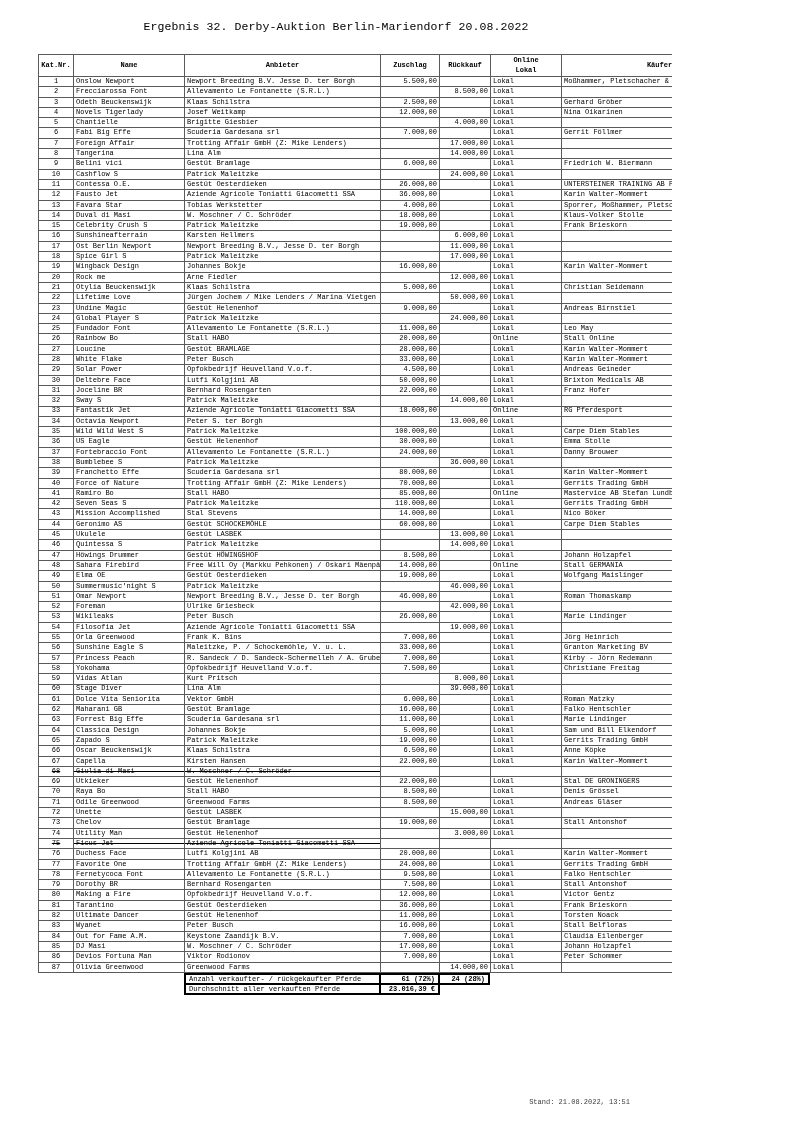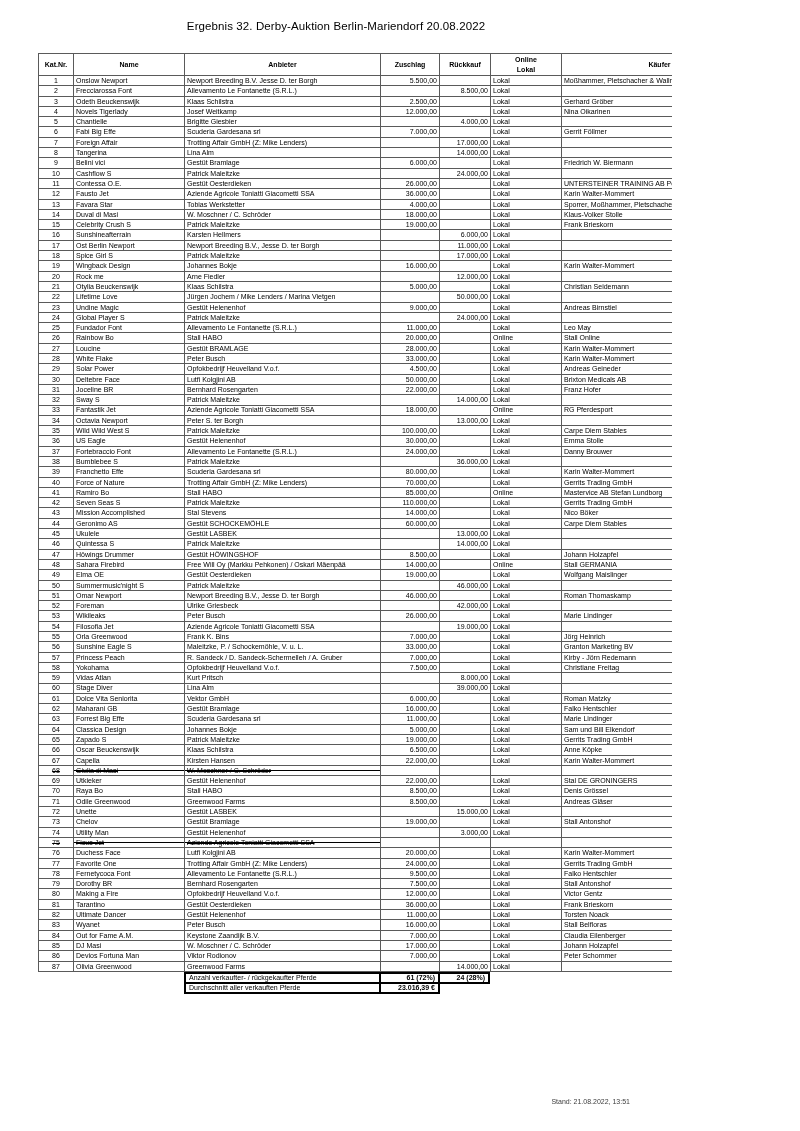--- a/index.html
+++ b/index.html
@@ -1,21 +1,21 @@
 <!DOCTYPE html>
 <html><head>
 <meta charset="utf-8">
 <style>
   html,body { margin:0; padding:0; background:#ffffff; }
   .page {
     position: relative;
     width: 672px;
     height: 1131px;
     background: #ffffff;
-    font-family: Liberation Sans, sans-serif;
+    font-family: Liberation Mono, monospace;
     color: #000;
     overflow: hidden;
   }
   .title {
     padding-top: 20px;
     text-align: center;
     font-size: 11.5px;
     letter-spacing: 0.1px;
   }
   table.main {

